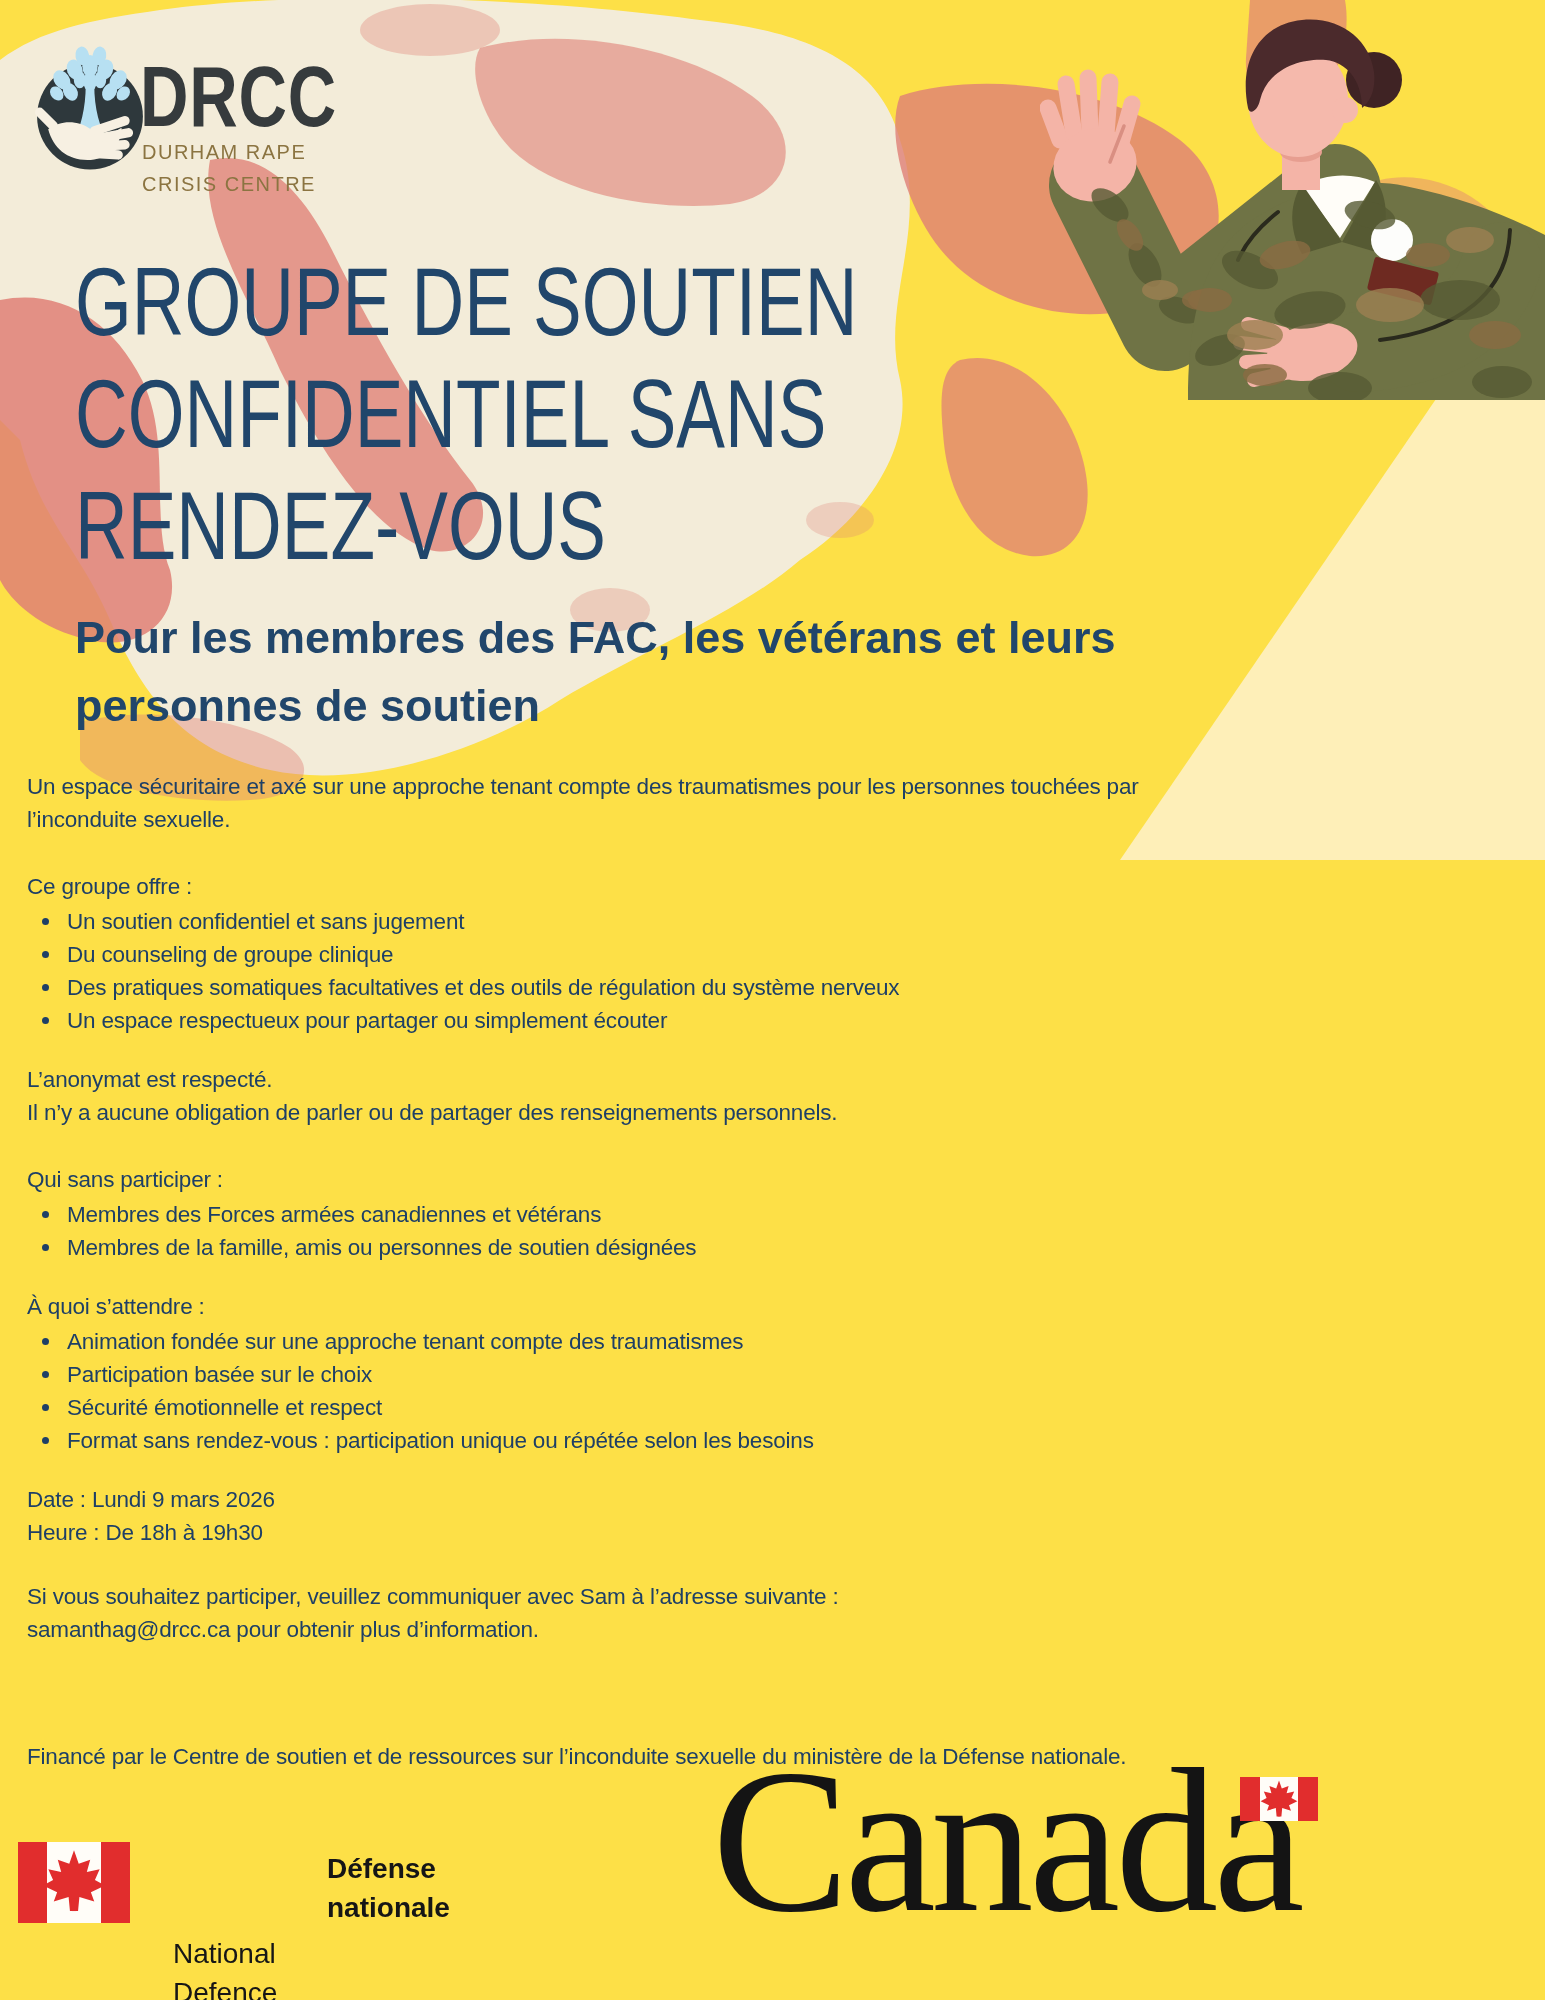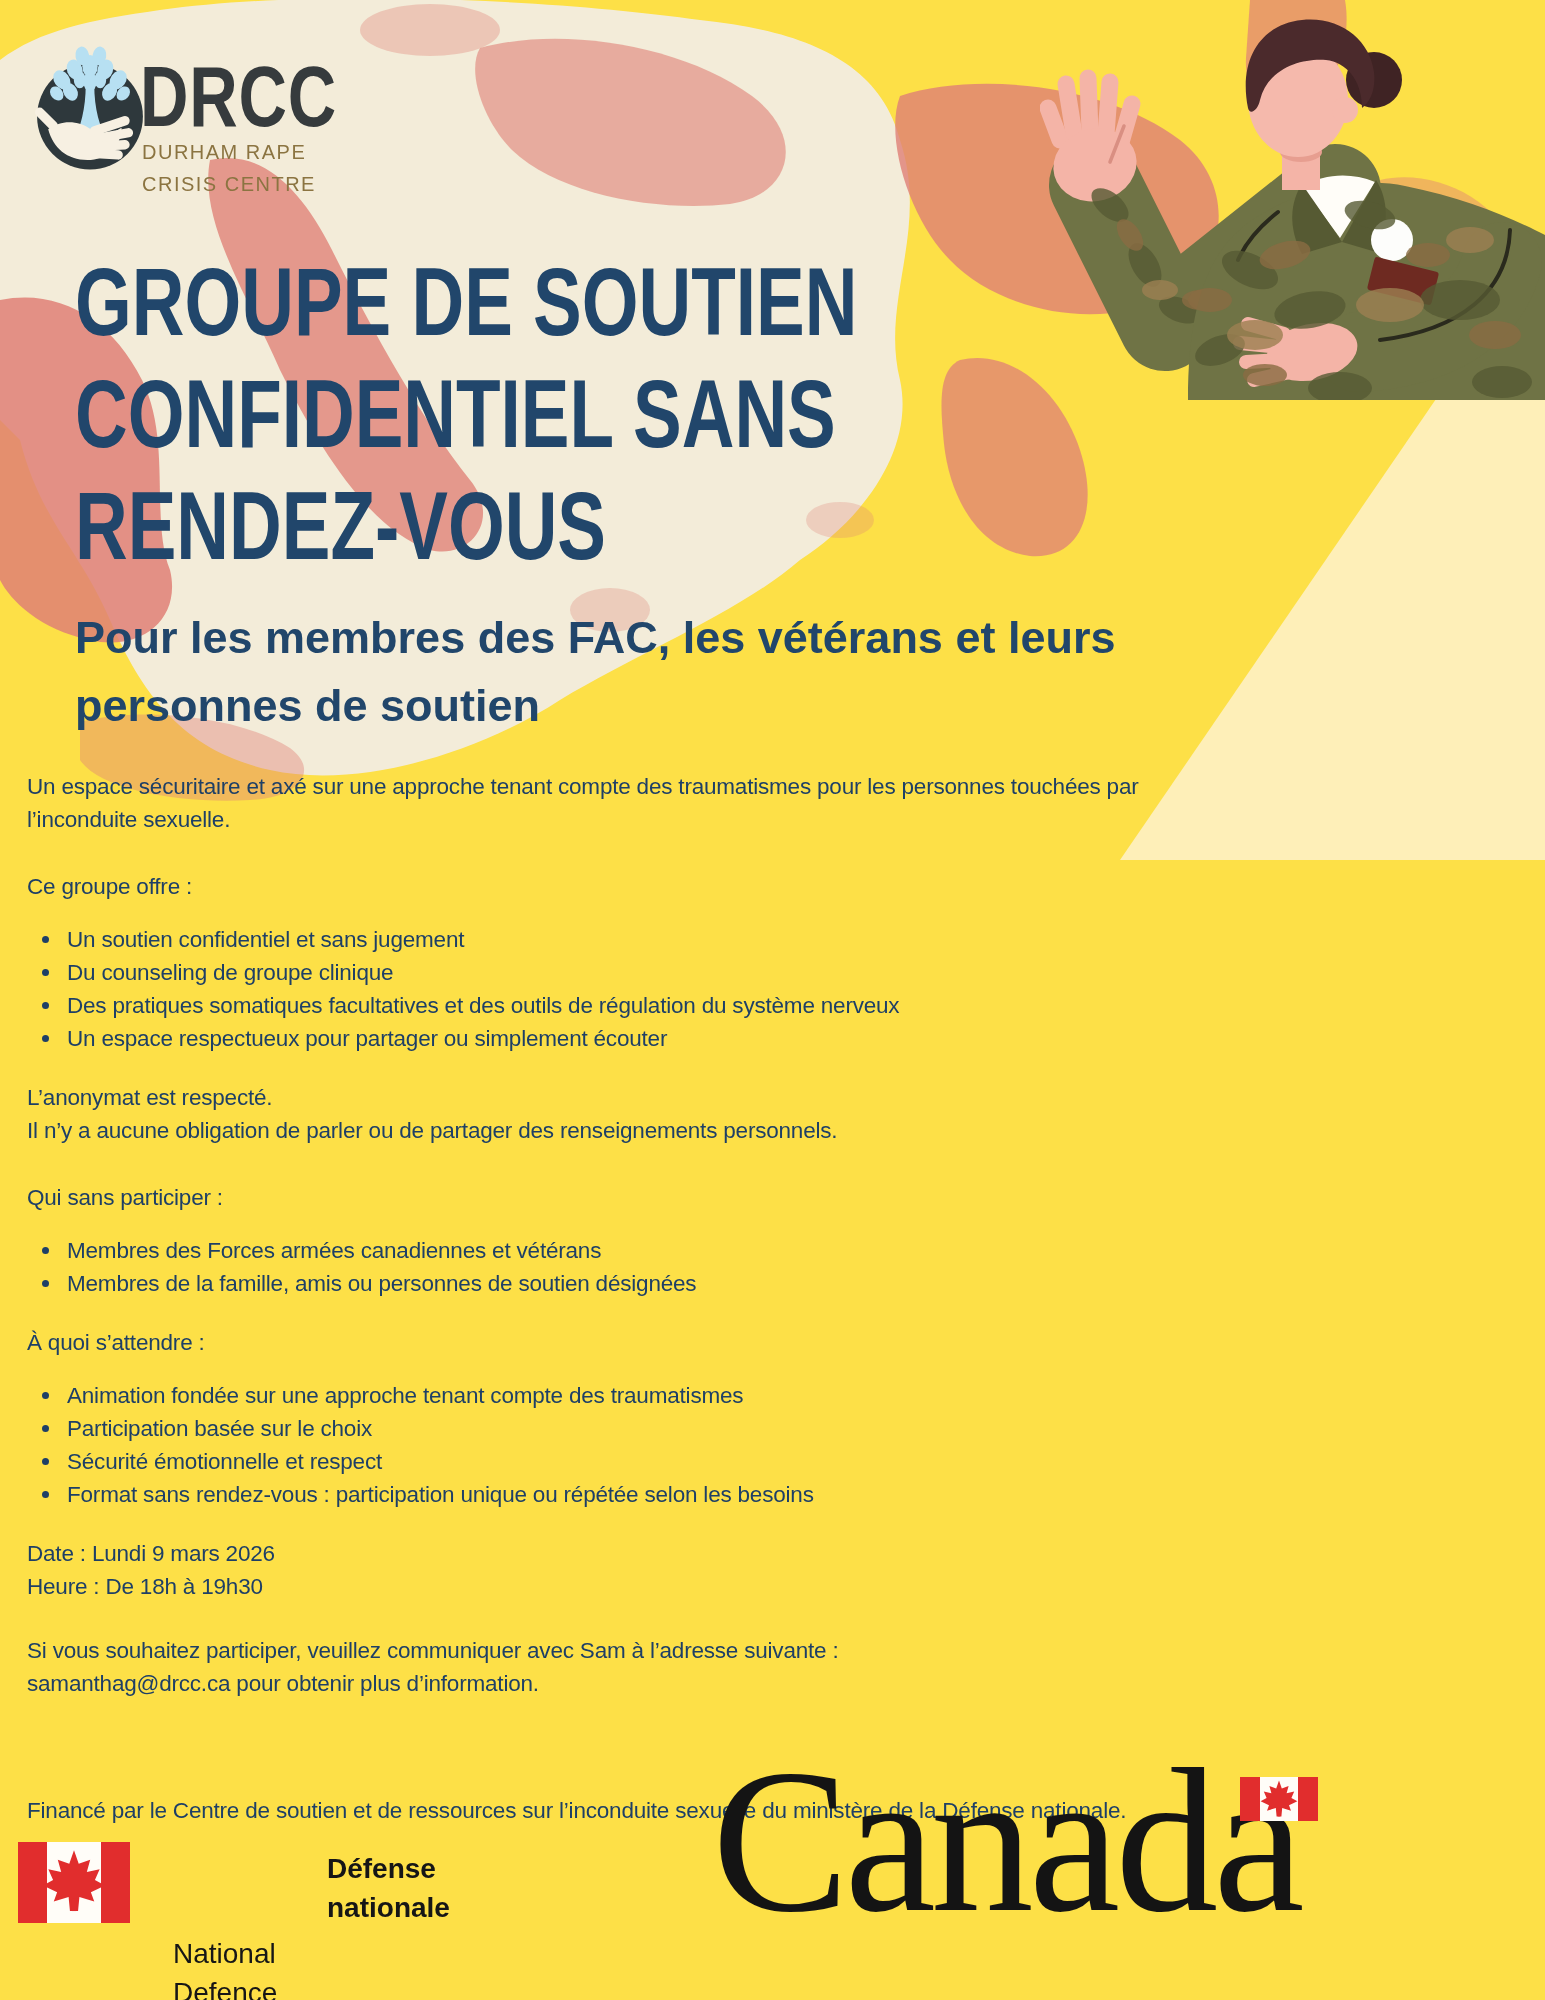--- a/index.html
+++ b/index.html
@@ -13,30 +13,30 @@
   .soldier{position:absolute;right:0;top:0;z-index:1;}
 
   
   .drcc{position:absolute;left:26px;top:44px;z-index:3;}
   .drcc-acronym{position:absolute;left:140px;top:52px;z-index:3;font-size:86px;line-height:88px;
     font-weight:700;color:#363b3d;letter-spacing:1px;transform:scaleX(.78);transform-origin:0 0;white-space:nowrap;}
   .drcc-org{position:absolute;left:142px;top:136px;z-index:3;font-size:20px;line-height:32px;
     letter-spacing:1.5px;color:#8b7441;font-weight:400;white-space:nowrap;}
 
   
-  .title{position:absolute;left:75px;top:246px;z-index:3;color:#21466b;font-weight:700;}
+  .title{position:absolute;left:75px;top:246px;z-index:3;color:#21466b;font-weight:400;}
   .title-line{font-size:96px;line-height:112px;white-space:nowrap;transform:scaleX(.76);transform-origin:0 50%;}
   .subtitle{position:absolute;left:75px;top:604px;z-index:3;color:#21466b;font-weight:700;
     font-size:45px;line-height:68px;white-space:nowrap;}
 
   
   .copy{position:absolute;left:27px;top:770px;right:24px;z-index:3;color:#1e3f66;
     font-weight:400;font-size:22.5px;line-height:33px;letter-spacing:-0.2px;}
   .copy p{margin:0;white-space:nowrap;}
-  .copy ul{margin:20px 0 0;padding:0;list-style:none;}
+  .copy ul{margin:2px 0 0;padding:0;list-style:none;}
   .copy li{position:relative;padding-left:40px;line-height:33px;white-space:nowrap;}
   .copy li::before{content:"";position:absolute;left:15px;top:13px;width:7px;height:7px;border-radius:50%;background:#1e3f66;}
   .sec-offers{margin-top:34px;}
   .sec-anon{margin-top:26px;}
   .sec-who{margin-top:34px;}
   .sec-expect{margin-top:26px;}
   .sec-sched{margin-top:26px;}
   .sec-contact{margin-top:31px;}
   .sec-funding{margin-top:94px;}
 

